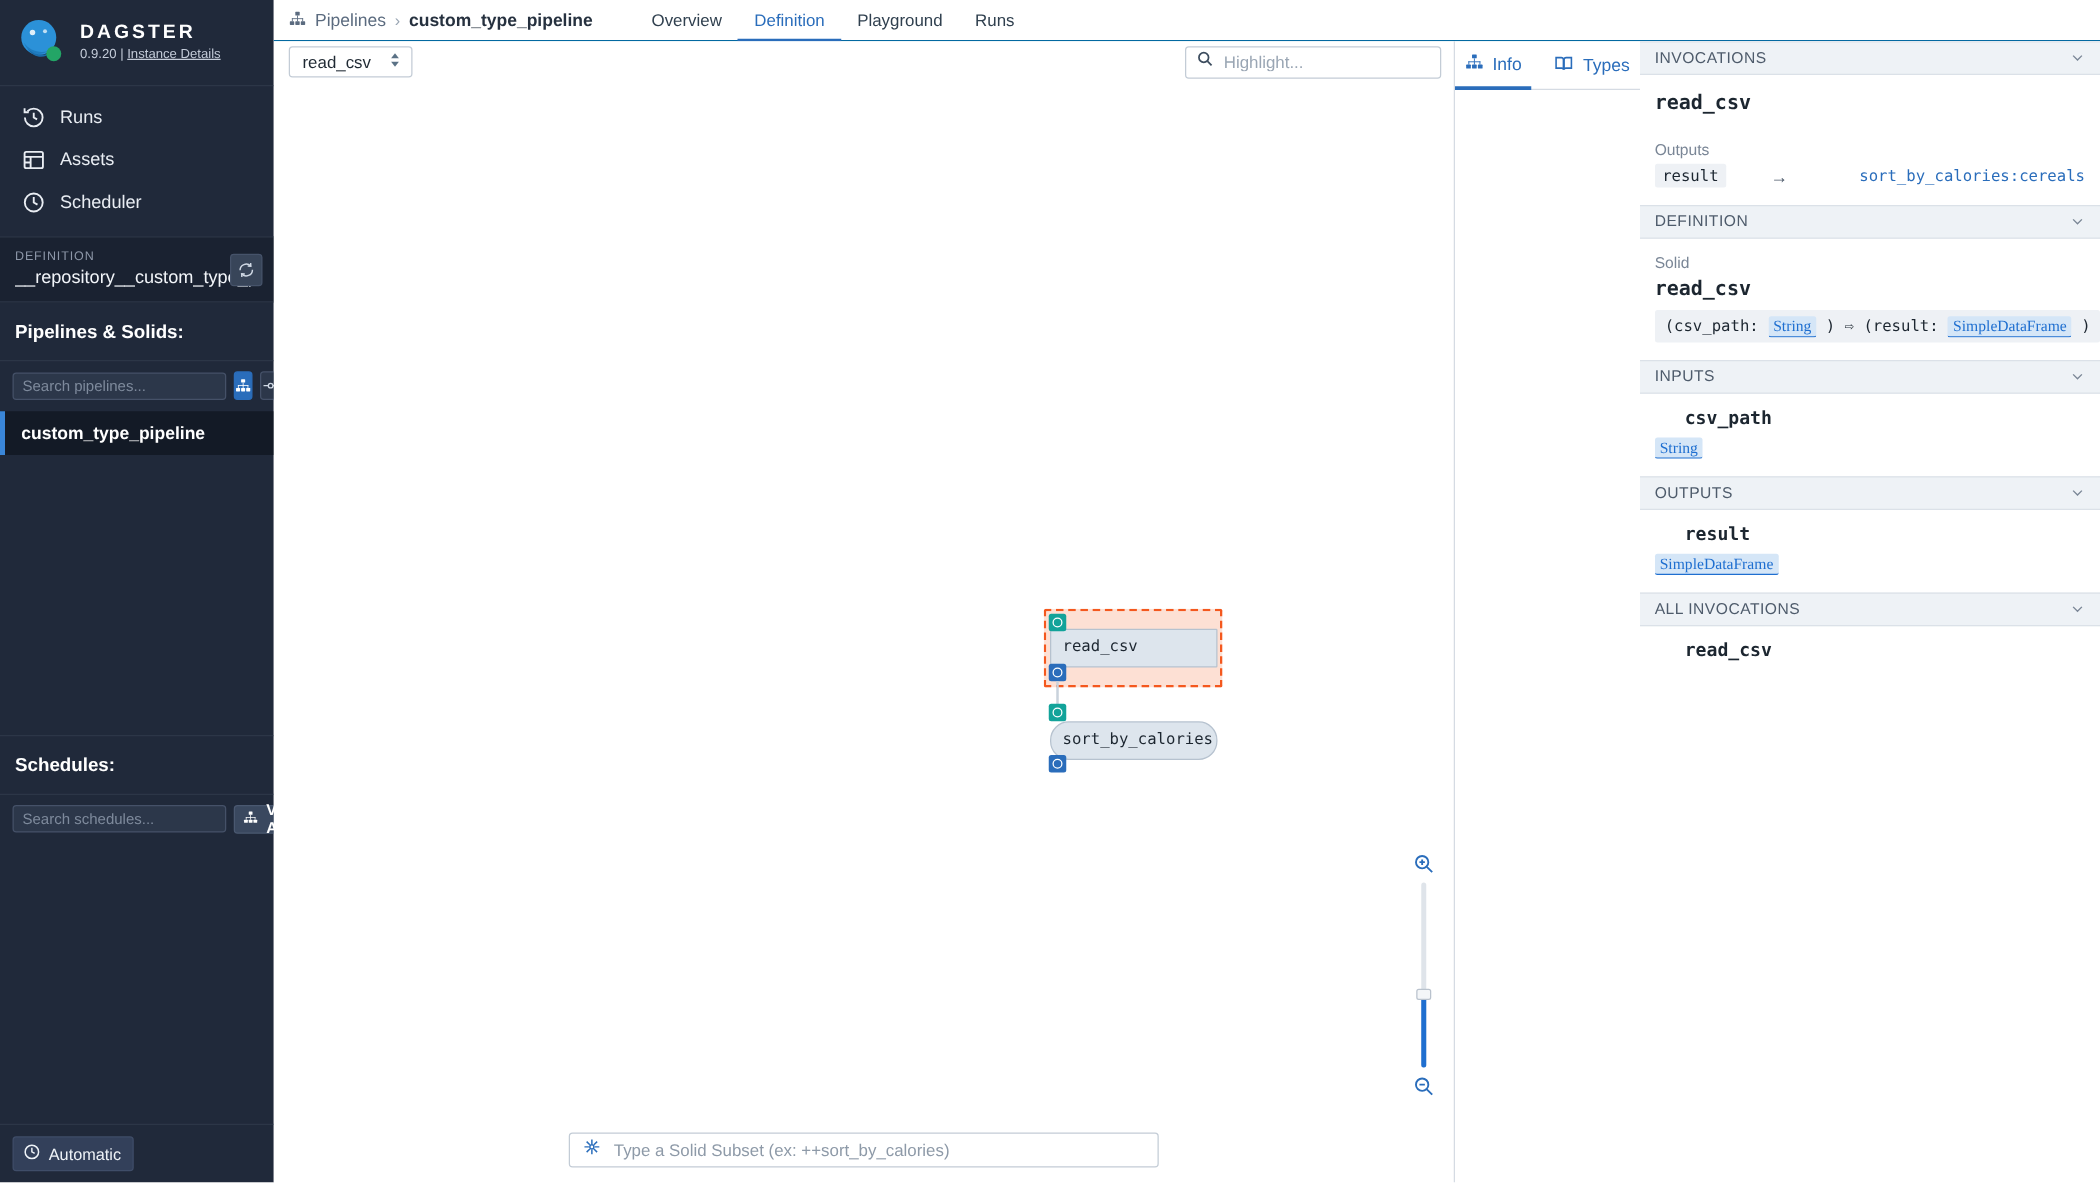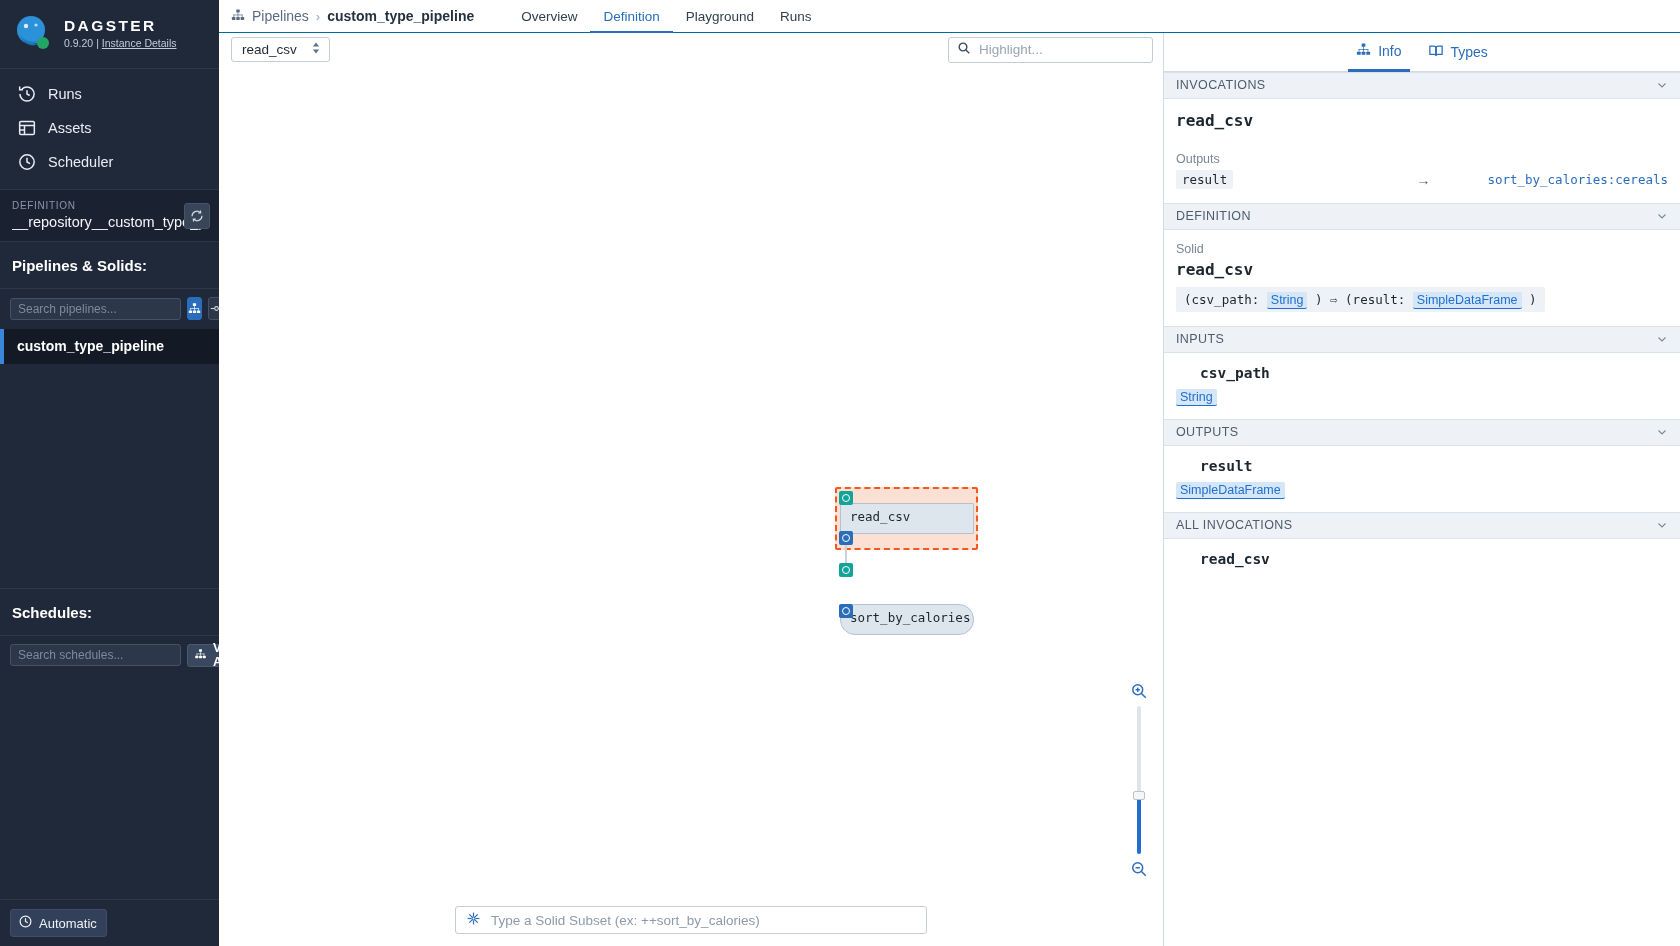--- a/index.html
+++ b/index.html
@@ -216,21 +216,21 @@
   }
   .subset-input input {
     border: 0; outline: 0; width: 100%; font-size: 13.5px; color: #1f2933;
     font-family: "Liberation Sans", sans-serif; background: transparent;
   }
   .subset-input input::placeholder { color: #8e9aa8; }
 
   
   .rpanel {
     width: 516px; flex: 0 0 516px; height: 100%;
-    display: flex; flex-direction: column; background: #ffffff;
+    display: flex; background: #ffffff;
   }
   .rtabs {
     height: 39px; flex: 0 0 39px;
     display: flex; align-items: center; justify-content: center; gap: 10px;
     border-bottom: 1px solid #d5dbe3;
   }
   .rtab {
     display: inline-flex; align-items: center; gap: 7px;
     height: 39px; padding: 0 8px; font-size: 14px; color: #2a6dbb; cursor: pointer;
   }
@@ -261,21 +261,21 @@
   .link-chip {
     font-family: "DejaVu Sans Mono", monospace; font-size: 12.5px;
     color: #2a6dbb; cursor: pointer; margin-left: 48px;
   }
   .sig-line {
     font-family: "DejaVu Sans Mono", monospace; font-size: 12.5px;
     background: #eef1f5; color: #1c2630; border-radius: 2px;
     padding: 5px 8px; margin-top: 8px; display: inline-block; white-space: nowrap;
   }
   .type-chip {
-    font-family: Liberation Sans, sans-serif; font-size: 12.5px;
+    font-family: Liberation Serif, serif; font-size: 12.5px;
     background: #d5e6f7; color: #1f6fd0; border-bottom: 1px solid #1f6fd0;
     padding: 1px 4px; border-radius: 2px; cursor: pointer;
   }
   .mono-name {
     font-family: "DejaVu Sans Mono", monospace; font-size: 14.5px;
     font-weight: bold; color: #1c2630; margin-bottom: 6px; margin-left: 24px;
   }
   .chev { width: 12px; height: 12px; color: #7a8696; }
 </style>
 </head>
@@ -477,21 +477,21 @@
           <div class="node-sel"></div>
 
           <div class="solid-box" style="left:621px; top:437px; width:134px; height:31px;">
             <div class="solid-label">read_csv</div>
           </div>
           <div class="port in" style="left:620px; top:425px;"></div>
           <div class="port out" style="left:620px; top:465px;"></div>
 
           <div class="edge" style="left:626px; top:479px; height:22px;"></div>
 
-          <div class="solid-box" style="left:621px; top:538px; width:134px; height:31px;border-radius:15px;">
+          <div class="solid-box" style="left:621px; top:511px; width:134px; height:31px;border-radius:15px;">
             <div class="solid-label">sort_by_calories</div>
           </div>
           <div class="port in" style="left:620px; top:497px;"></div>
           <div class="port out" style="left:620px; top:538px;"></div>
         </div>
 
         <div class="zoom-ctl">
           <span class="zoom-ico">
             <svg width="18" height="18" viewBox="0 0 24 24" fill="none" stroke="#2a6dbb" stroke-width="2">
               <circle cx="10.3" cy="10.3" r="6.6"></circle>

